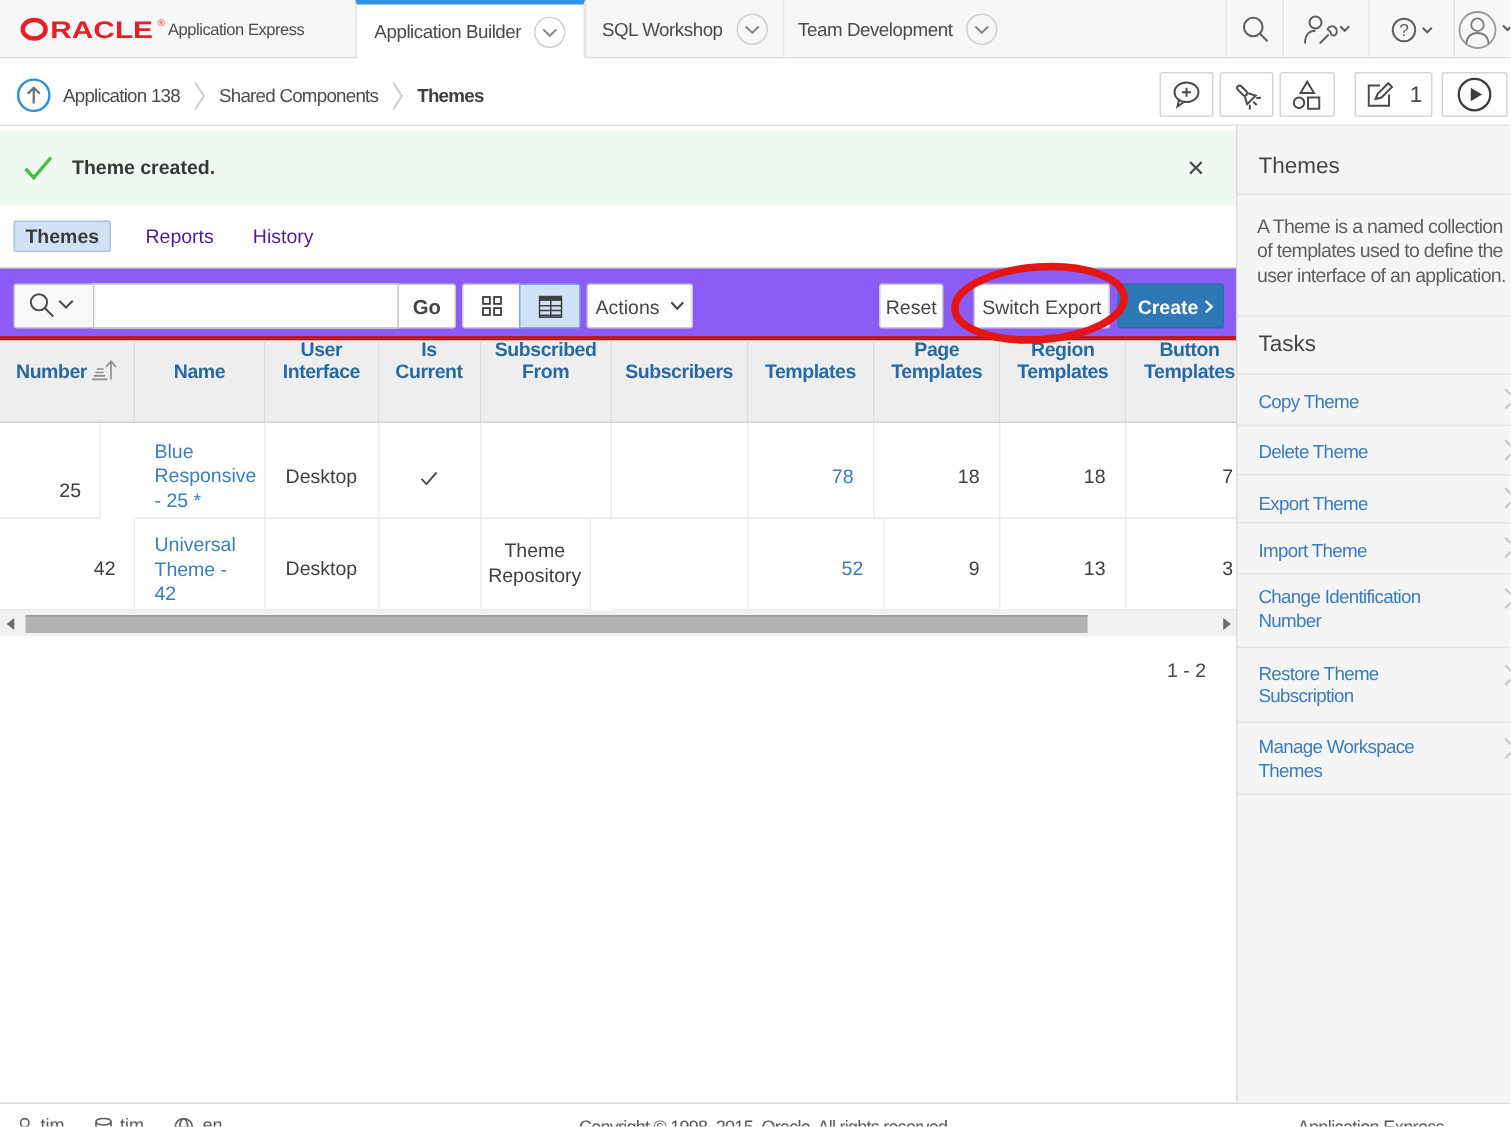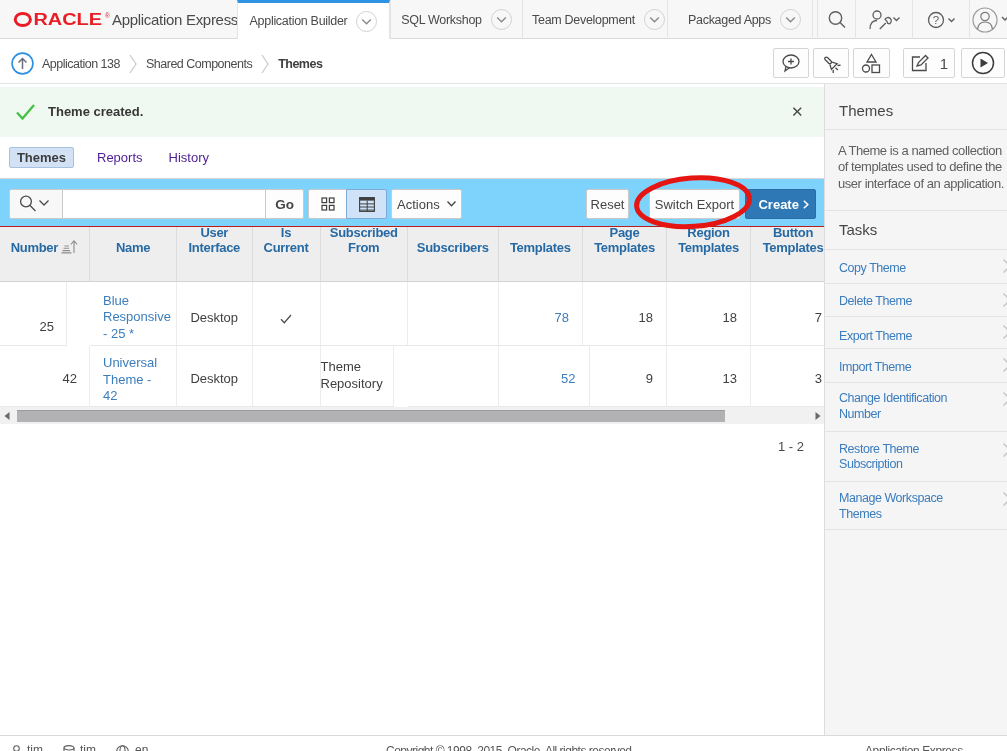--- a/index.html
+++ b/index.html
@@ -21,21 +21,21 @@
 .bsep{margin:0 9px}
 .bbtn{position:absolute;top:9px;height:30px;background:#fdfdfd;border:1px solid #d5d5d5;border-radius:2px;display:flex;align-items:center;justify-content:center;color:#4a4a4a}
 
 #main{left:0;top:84px;width:824px;height:651px;background:#fff}
 #succ{left:0;top:3px;width:824px;height:50px;background:#f0f9f1;position:absolute}
 #succ .txt{position:absolute;left:48px;top:17px;font-weight:bold;font-size:13px;color:#373737}
 #succ .x{position:absolute;left:791px;top:16px;font-size:15px;color:#4a4a4a}
 #rtabs{position:absolute;left:9px;top:63px;display:flex;align-items:center;font-size:13px}
 #tbThemes{width:65px;height:21px;background:#d2e2f4;border:1px solid #a7c1e0;border-radius:2px;display:flex;align-items:center;justify-content:center;font-weight:bold;color:#3c3c3c}
 .rlink{color:#4c1d95}
-#toolbar{position:absolute;left:0;top:94px;width:824px;height:49px;background:#7dd3fc;border-top:1px solid #d9d9d9;border-bottom:1px solid #b91c1c}
+#toolbar{position:absolute;left:0;top:94px;width:824px;height:49px;background:#8b5cf6;border-top:1px solid #d9d9d9;border-bottom:3px solid #b91c1c}
 .tbtn{position:absolute;top:10px;height:30px;background:#fdfdfd;border:1px solid #c9c9c9;border-radius:2px;display:flex;align-items:center;justify-content:center;font-size:13px;color:#454545}
 
 #tbl{position:absolute;left:0;top:143px;width:824px}
 .hc{position:absolute;display:flex;align-items:flex-end;justify-content:center;text-align:center;font-weight:bold;font-size:13px;letter-spacing:-0.3px;color:#276aa3;line-height:15px;padding-bottom:26px;border-right:1px solid #dcdcdd;border-bottom:1px solid #d2d2d3;background:#eeeeef;height:55px;top:0}
 .rc{position:absolute;font-size:13px;color:#3f3f3f;border-right:1px solid #ececec}
 a.lk{color:#3c7dbb;text-decoration:none}
 
 #side{left:824px;top:84px;width:183px;height:651px;background:#f5f5f6;border-left:1px solid #dcdcdc}
 #side h2{font-size:15px;font-weight:normal;color:#464646}
 .sdiv{position:absolute;left:0;width:183px;border-top:1px solid #e3e3e3}
@@ -47,41 +47,35 @@
 </head>
 <body>
 
 <div class="abs" id="hdr">
   <div style="position:absolute;left:13px;top:11px;display:flex;align-items:center">
     <svg width="98" height="17" viewBox="0 0 98 17">
       <ellipse cx="9.8" cy="8.5" rx="7.6" ry="6.1" fill="none" stroke="#e81d25" stroke-width="3"></ellipse>
       <text x="20.5" y="14.2" font-size="16" font-weight="bold" fill="#e81d25" font-family="Liberation Sans" textLength="68.5" lengthAdjust="spacingAndGlyphs">RACLE</text>
       <text x="92" y="6.5" font-size="6.5" fill="#e81d25">®</text>
     </svg>
-    <span style="font-size:15px;color:#4b4b4b;margin-left:1px;letter-spacing:-0.3px">Application Express</span>
+    <span style="font-size:11px;color:#4b4b4b;margin-left:1px;letter-spacing:-0.3px">Application Express</span>
   </div>
   <div class="tab" id="tabAB">Application Builder<span class="cc">
         <svg width="21" height="21" viewBox="0 0 21 21">
           <circle cx="10.5" cy="10.5" r="10" fill="none" stroke="#d0d0d0"></circle>
           <path d="M6.2 8.6 L10.5 12.8 L14.8 8.6" fill="none" stroke="#8a8a8a" stroke-width="1.4"></path>
         </svg>
       </span></div>
   <div class="tab" id="tabSQL">SQL Workshop<span class="cc">
         <svg width="21" height="21" viewBox="0 0 21 21">
           <circle cx="10.5" cy="10.5" r="10" fill="none" stroke="#d0d0d0"></circle>
           <path d="M6.2 8.6 L10.5 12.8 L14.8 8.6" fill="none" stroke="#8a8a8a" stroke-width="1.4"></path>
         </svg>
       </span></div>
   <div class="tab" id="tabTD">Team Development<span class="cc">
-        <svg width="21" height="21" viewBox="0 0 21 21">
-          <circle cx="10.5" cy="10.5" r="10" fill="none" stroke="#d0d0d0"></circle>
-          <path d="M6.2 8.6 L10.5 12.8 L14.8 8.6" fill="none" stroke="#8a8a8a" stroke-width="1.4"></path>
-        </svg>
-      </span></div>
-  <div class="tab" id="tabPA">Packaged Apps<span class="cc">
         <svg width="21" height="21" viewBox="0 0 21 21">
           <circle cx="10.5" cy="10.5" r="10" fill="none" stroke="#d0d0d0"></circle>
           <path d="M6.2 8.6 L10.5 12.8 L14.8 8.6" fill="none" stroke="#8a8a8a" stroke-width="1.4"></path>
         </svg>
       </span></div>
   <div class="hicon" style="left:817px;width:38px">
       <svg width="22" height="22" viewBox="0 0 22 22">
         <circle cx="9.5" cy="9" r="6.2" fill="none" stroke="#5f5f5f" stroke-width="1.4"></circle>
         <path d="M14 13.5 L19 18.5" stroke="#5f5f5f" stroke-width="1.4"></path>
       </svg>
@@ -241,21 +235,21 @@
     <div class="rc" style="left:408px;top:55px;width:90.5px;height:64px;border-bottom:1px solid #e8e8e8"></div>
     <div class="rc" style="left:498.5px;top:55px;width:84.5px;height:64px;border-bottom:1px solid #e8e8e8;text-align:right;padding:27.5px 13px 0 0"><a class="lk">78</a></div>
     <div class="rc" style="left:583px;top:55px;width:84px;height:64px;border-bottom:1px solid #e8e8e8;text-align:right;padding:27.5px 13px 0 0">18</div>
     <div class="rc" style="left:667px;top:55px;width:84px;height:64px;border-bottom:1px solid #e8e8e8;text-align:right;padding:27.5px 13px 0 0">18</div>
     <div class="rc" style="left:751px;top:55px;width:84px;height:64px;border-bottom:1px solid #e8e8e8;border-right:none;text-align:right;padding:27.5px 13px 0 0">7</div>
 
     <div class="rc" style="left:0;top:119px;width:90px;height:61px;border-bottom:1px solid #e8e8e8;text-align:right;padding:24.5px 12px 0 0">42</div>
     <div class="rc" style="left:90px;top:119px;width:87px;height:61px;border-bottom:1px solid #e8e8e8;padding:9px 0 0 13px;line-height:16.7px"><a class="lk">Universal<br>Theme -<br>42</a></div>
     <div class="rc" style="left:177px;top:119px;width:75.5px;height:61px;border-bottom:1px solid #e8e8e8;text-align:center;padding-top:25px">Desktop</div>
     <div class="rc" style="left:252.5px;top:119px;width:68px;height:61px;border-bottom:1px solid #e8e8e8"></div>
-    <div class="rc" style="left:320.5px;top:119px;width:73px;height:61px;border-bottom:1px solid #e8e8e8;padding-top:13.3px;line-height:16.7px">Theme<br>Repository</div>
+    <div class="rc" style="left:320.5px;top:119px;width:73px;height:61px;border-bottom:1px solid #e8e8e8;text-align:center;padding-top:13.3px;line-height:16.7px">Theme<br>Repository</div>
     <div class="rc" style="left:408px;top:119px;width:90.5px;height:61px;border-bottom:1px solid #e8e8e8"></div>
     <div class="rc" style="left:498.5px;top:119px;width:91px;height:61px;border-bottom:1px solid #e8e8e8;text-align:right;padding:24.5px 13px 0 0"><a class="lk">52</a></div>
     <div class="rc" style="left:583px;top:119px;width:84px;height:61px;border-bottom:1px solid #e8e8e8;text-align:right;padding:24.5px 13px 0 0">9</div>
     <div class="rc" style="left:667px;top:119px;width:84px;height:61px;border-bottom:1px solid #e8e8e8;text-align:right;padding:24.5px 13px 0 0">13</div>
     <div class="rc" style="left:751px;top:119px;width:84px;height:61px;border-bottom:1px solid #e8e8e8;border-right:none;text-align:right;padding:24.5px 13px 0 0">3</div>
   </div>
 
   <div style="position:absolute;left:0;top:323px;width:824px;height:16.5px;background:#f1f1f2">
     <svg style="position:absolute;left:4px;top:5px" width="6" height="8" viewBox="0 0 6 8">
         <path d="M5.5 0 L0.5 4 L5.5 8 Z" fill="#6a6a6a"></path>

